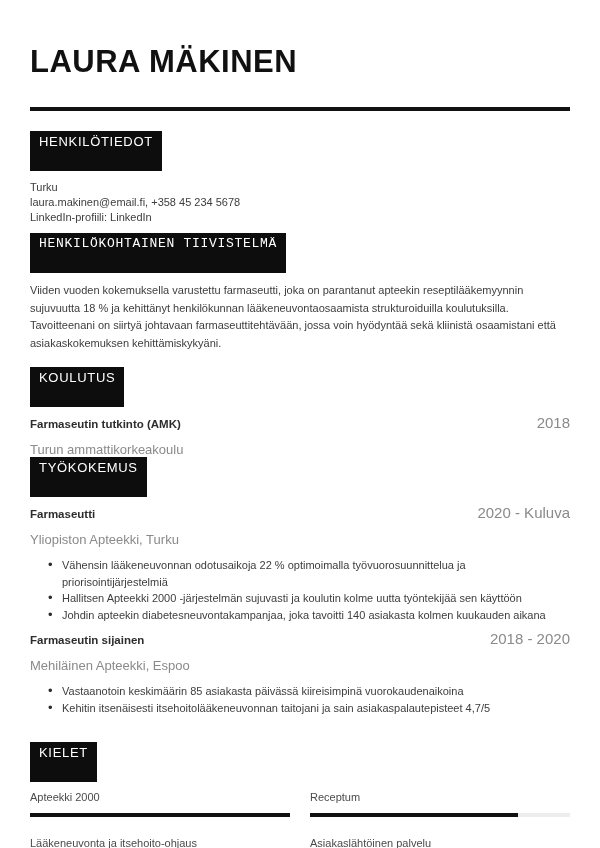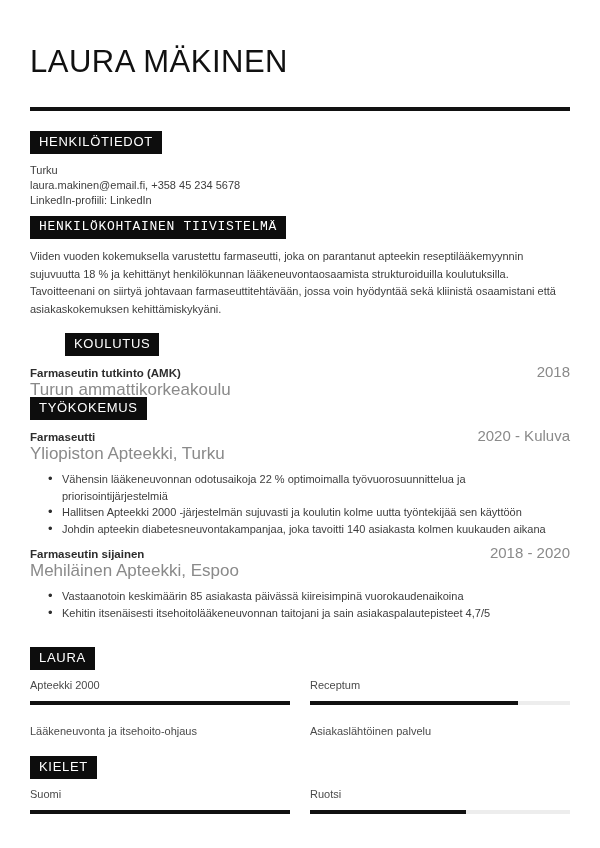--- a/index.html
+++ b/index.html
@@ -8,64 +8,64 @@
     background: #ffffff;
     font-family: "Liberation Sans", "DejaVu Sans", sans-serif;
     color: #3d3d3d;
     overflow: hidden;
   }
   .page { width: 600px; height: 848px; padding: 0 30px; background: #ffffff; }
 
   .name {
     margin-top: 44px;
     font-size: 31px;
-    font-weight: 400;
+    font-weight: 700;
     letter-spacing: 0.5px;
     color: #111111;
     line-height: 36px;
   }
   .rule {
     margin-top: 27px;
     height: 4px;
     background: #111111;
   }
 
   .sec-title {
     display: inline-block;
     background: #0d0d0d;
     color: #ffffff;
     font-size: 13px;
     font-weight: 500;
     letter-spacing: 0.7px;
-    padding: 4px 9px 5px 9px;
+    padding: 4px 9px 22px 9px;
     line-height: 14px;
   }
   .mt-contact  { margin-top: 20px; }
   .mt-summary  { margin-top: 8px; font-family: Liberation Mono, monospace; }
-  .mt-edu      { margin-top: 15px; margin-left: 35px; }
+  .mt-edu      { margin-top: 15px; }
   .mt-work     { margin-top: 0; }
   .mt-skills   { margin-top: 20px; }
   .mt-langs    { margin-top: 18px; }
 
   .contact-lines { margin-top: 9px; }
   .contact-lines div { font-size: 11px; line-height: 15px; color: #3d3d3d; }
 
   .summary-text {
     margin-top: 9px;
     font-size: 11px;
     line-height: 17.5px;
     color: #3d3d3d;
     max-width: 540px;
   }
 
   .entry { margin-top: 8px; }
   .entry-head { display: flex; justify-content: space-between; align-items: baseline; }
   .entry-title { font-size: 11.5px; font-weight: 700; color: #2d2d2d; line-height: 15px; }
   .entry-date  { font-size: 15px; color: #8a8a8a; line-height: 15px; white-space: nowrap; }
-  .entry-sub   { font-size: 17px; color: #8a8a8a; line-height: 15px; margin-top: 1px; }
+  .entry-sub   { font-size: 13px; color: #8a8a8a; line-height: 15px; margin-top: 10px; }
 
   ul.bullets { margin: 10px 0 6px 18px; list-style: none; }
   ul.bullets li {
     position: relative;
     font-size: 11px;
     line-height: 16.5px;
     color: #3d3d3d;
     padding-left: 14px;
     max-width: 505px;
   }
@@ -146,21 +146,21 @@
       <div class="entry-date">2018 - 2020</div>
     </div>
     <div class="entry-sub">Mehiläinen Apteekki, Espoo</div>
     <ul class="bullets">
       <li>Vastaanotoin keskimäärin 85 asiakasta päivässä kiireisimpinä vuorokaudenaikoina</li>
       <li>Kehitin itsenäisesti itsehoitolääkeneuvonnan taitojani ja sain asiakaspalautepisteet 4,7/5</li>
     </ul>
   </div>
 
   
-  <div><span class="sec-title mt-skills">LAURA</span></div>
+  <div><span class="sec-title mt-skills">KIELET</span></div>
   <div class="grid-2">
     <div>
       <div class="meter-label">Apteekki 2000</div>
       <div class="meter-track">
         <div class="meter-fill" style="width: 100%;"></div>
       </div>
     </div>
     <div>
       <div class="meter-label">Receptum</div>
       <div class="meter-track">

